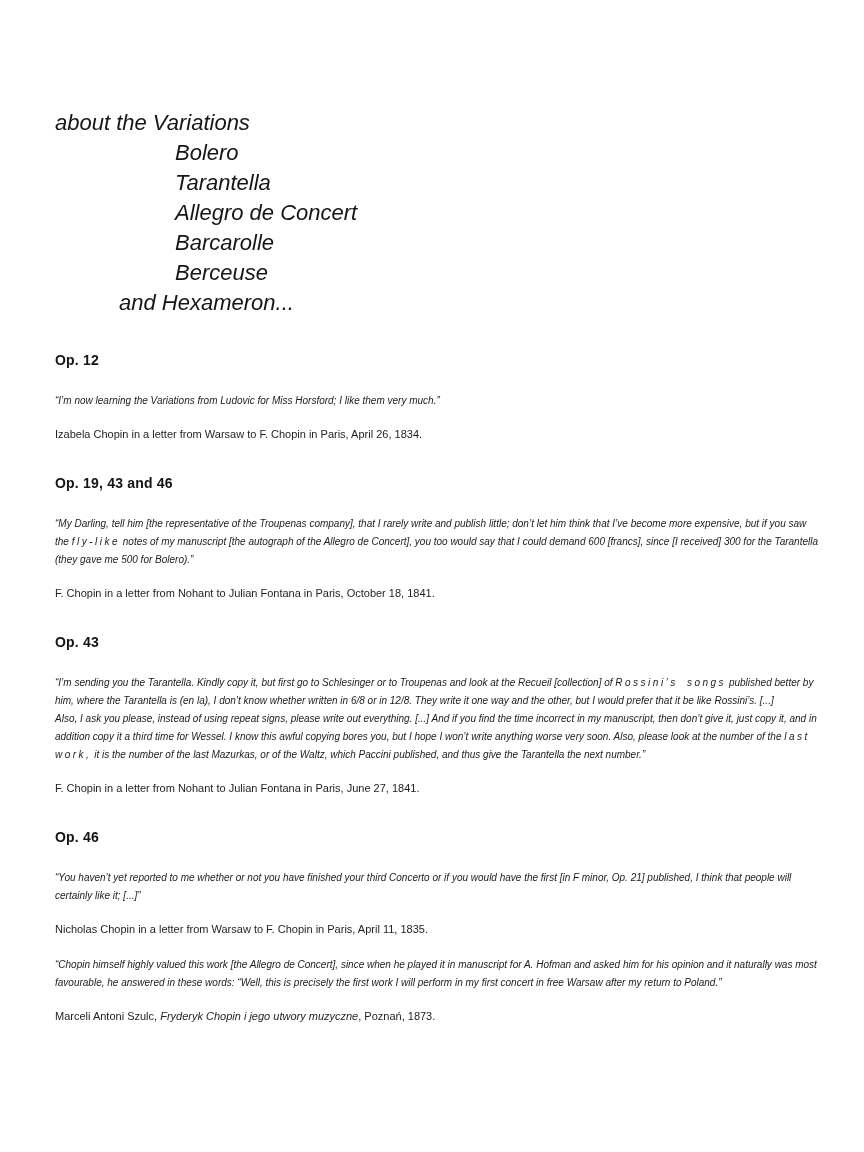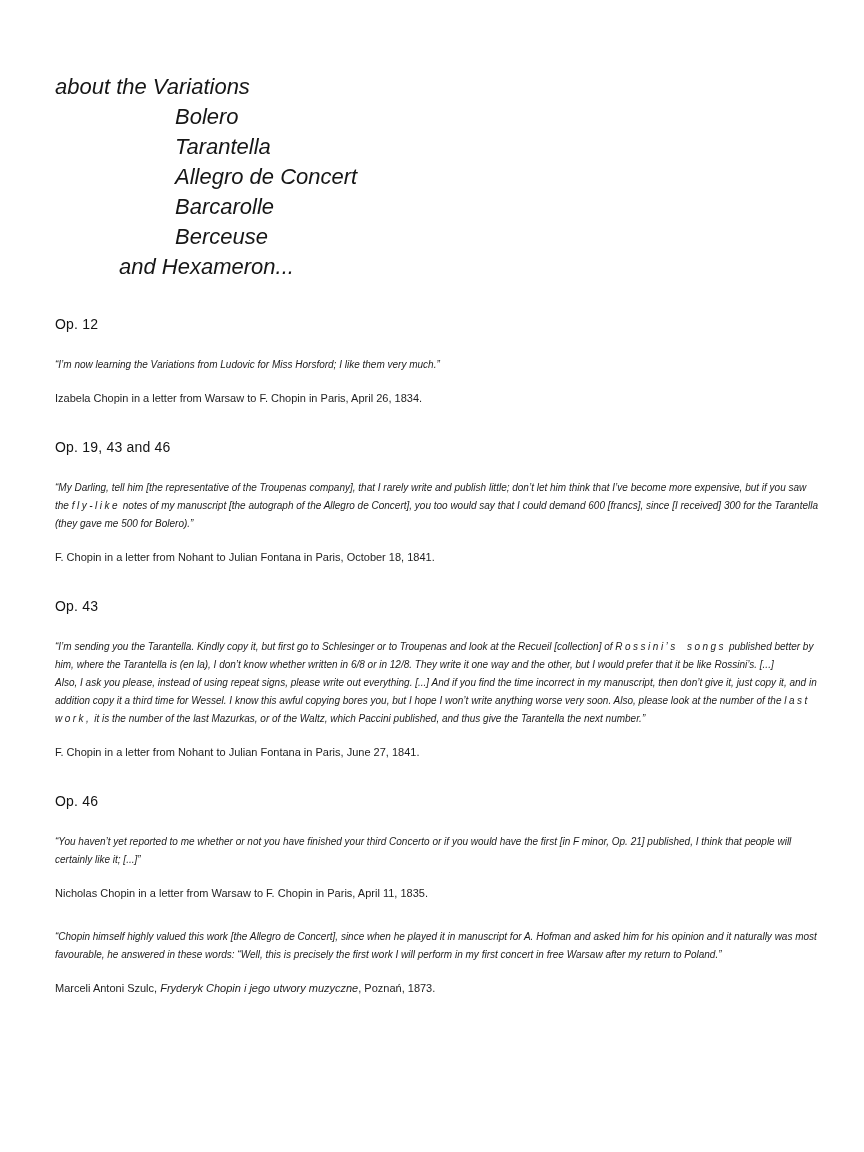--- a/index.html
+++ b/index.html
@@ -6,21 +6,21 @@
     margin: 0;
     padding: 0;
     background: #ffffff;
   }
   .page {
     position: relative;
     width: 864px;
     height: 1152px;
     background: #ffffff;
     box-sizing: border-box;
-    padding: 72px 42px 0 55px;
+    padding: 108px 42px 0 55px;
     font-family: "Liberation Sans", sans-serif;
     color: #1b1b1b;
     overflow: hidden;
   }
   
   .title-block {
     margin: 0 0 2px 0;
   }
   .title-line {
     font-style: italic;
@@ -29,36 +29,36 @@
     color: #161616;
     white-space: pre;
   }
   .ind-a { padding-left: 0px; }
   .ind-b { padding-left: 120px; }
   .ind-c { padding-left: 64px; }
 
   
   .op-heading {
     font-size: 14px;
-    font-weight: normal;
+    font-weight: bold;
     font-style: normal;
     color: #141414;
     margin: 34px 0 0 0;
     letter-spacing: 0.2px;
   }
   .quote {
     font-style: italic;
     font-size: 10px;
     line-height: 18px;
     color: #1b1b1b;
     margin: 24px 0 0 0;
     max-width: 766px;
   }
   .quote-extra {
-    margin-top: 28px;
+    margin-top: 20px;
   }
   .spaced {
     letter-spacing: 2.5px;
     word-spacing: 4px;
   }
   .attribution {
     font-size: 11px;
     line-height: 13px;
     color: #1e1e1e;
     margin: 18px 0 0 0;

